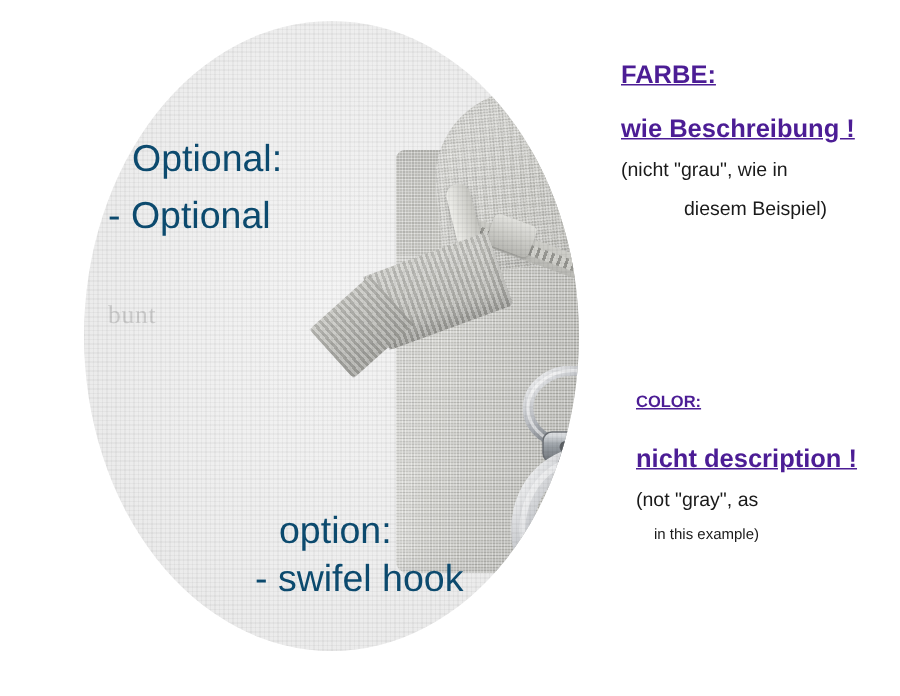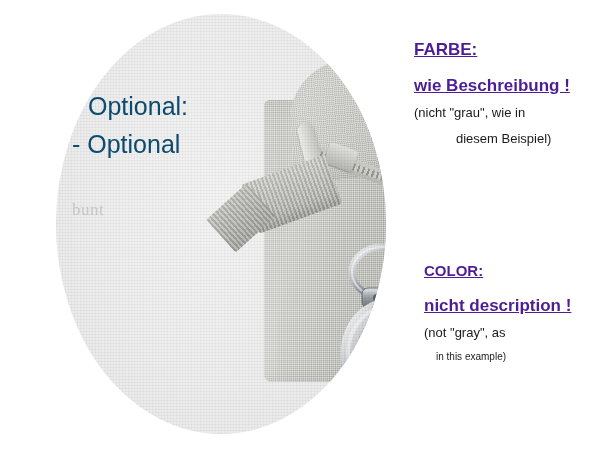--- a/index.html
+++ b/index.html
@@ -207,21 +207,21 @@
   #opt-de-1 { left: 88px;  top:  92px; font-size: 25px; }
   #opt-de-2 { left: 72px;  top: 130px; font-size: 25px; }
   #opt-en-1 { left: 186px; top: 340px; font-size: 25px; }
   #opt-en-2 { left: 170px; top: 372px; font-size: 25px; }
 
   #farbe-title  { left: 414px; top:  40px;  font-size: 17px; font-weight: 700; }
   #farbe-line   { left: 414px; top:  76px;  font-size: 17px; font-weight: 700; }
   #farbe-note-1 { left: 414px; top: 105px;  font-size: 13px; }
   #farbe-note-2 { left: 424px; top: 131px;  font-size: 13px; margin-left: 32px; }
 
-  #color-title  { left: 424px; top: 262px;  font-size: 15px; font-weight: 700; }
+  #color-title  { left: 424px; top: 262px;  font-size: 11px; font-weight: 700; }
   #color-line   { left: 424px; top: 296px;  font-size: 17px; font-weight: 700; }
   #color-note-1 { left: 424px; top: 325px;  font-size: 13px; }
   #color-note-2 { left: 436px; top: 351px;  font-size: 10px; }
 
   #credit { left: 406px; top: 402px; font-size: 11px; color: #3a3a3a; }
 </style>
 </head>
 <body>
 
 <div id="page">
@@ -272,20 +272,22 @@
                    C 52 113, 40 120, 40 132" fill="none" stroke="rgba(255,255,255,.45)" stroke-width="4" stroke-linecap="round"></path>
 
           <path d="M36 76 C 48 92, 56 110, 52 128" fill="none" stroke="#8e9398" stroke-width="5" stroke-linecap="round"></path>
         </svg>
       </div>
     </div>
   </div>
 
   <div class="txt red" id="opt-de-1">Optional:</div>
   <div class="txt red" id="opt-de-2">- Optional</div>
+  <div class="txt red" id="opt-en-1">option:</div>
+  <div class="txt red" id="opt-en-2">- swifel hook</div>
 
   <div class="txt blue" id="farbe-title"><u>FARBE:</u></div>
   <div class="txt blue" id="farbe-line"><u>wie Beschreibung !</u></div>
   <div class="txt black" id="farbe-note-1">(nicht "grau", wie in</div>
   <div class="txt black" id="farbe-note-2">diesem Beispiel)</div>
 
   <div class="txt blue" id="color-title"><u>COLOR:</u></div>
   <div class="txt blue" id="color-line"><u>nicht description !</u></div>
   <div class="txt black" id="color-note-1">(not "gray", as</div>
   <div class="txt black" id="color-note-2">in this example)</div>

